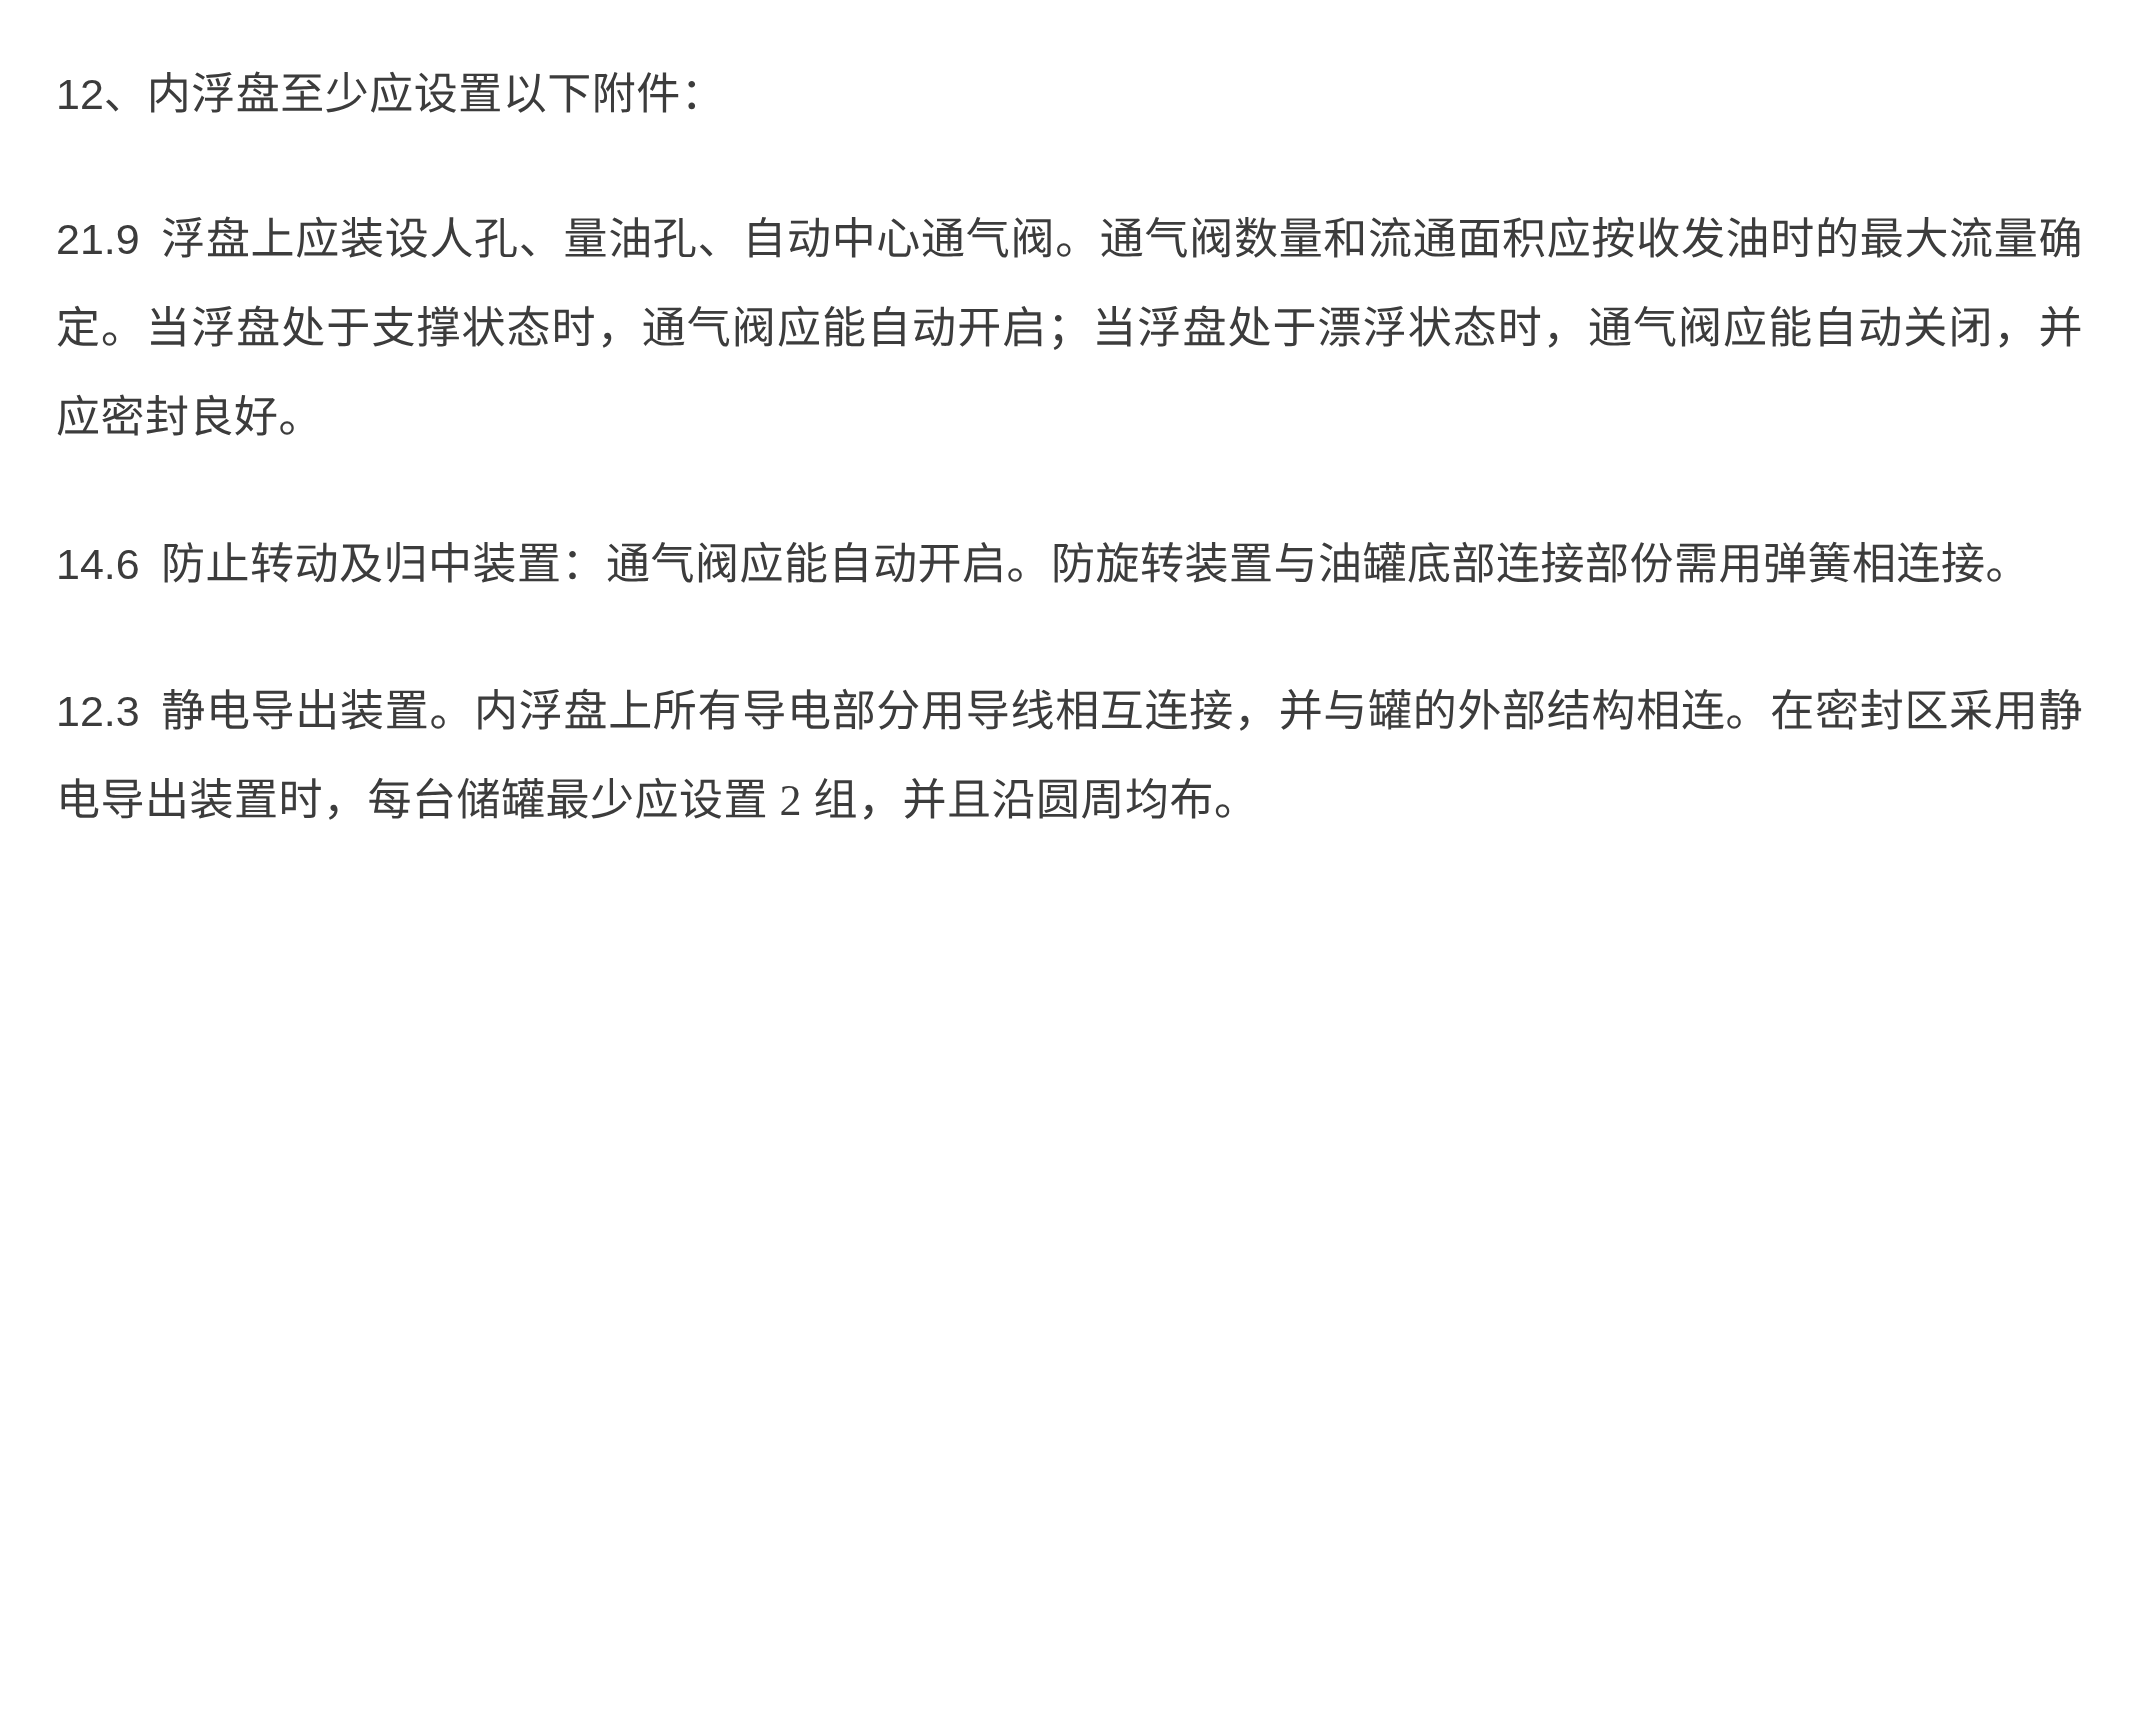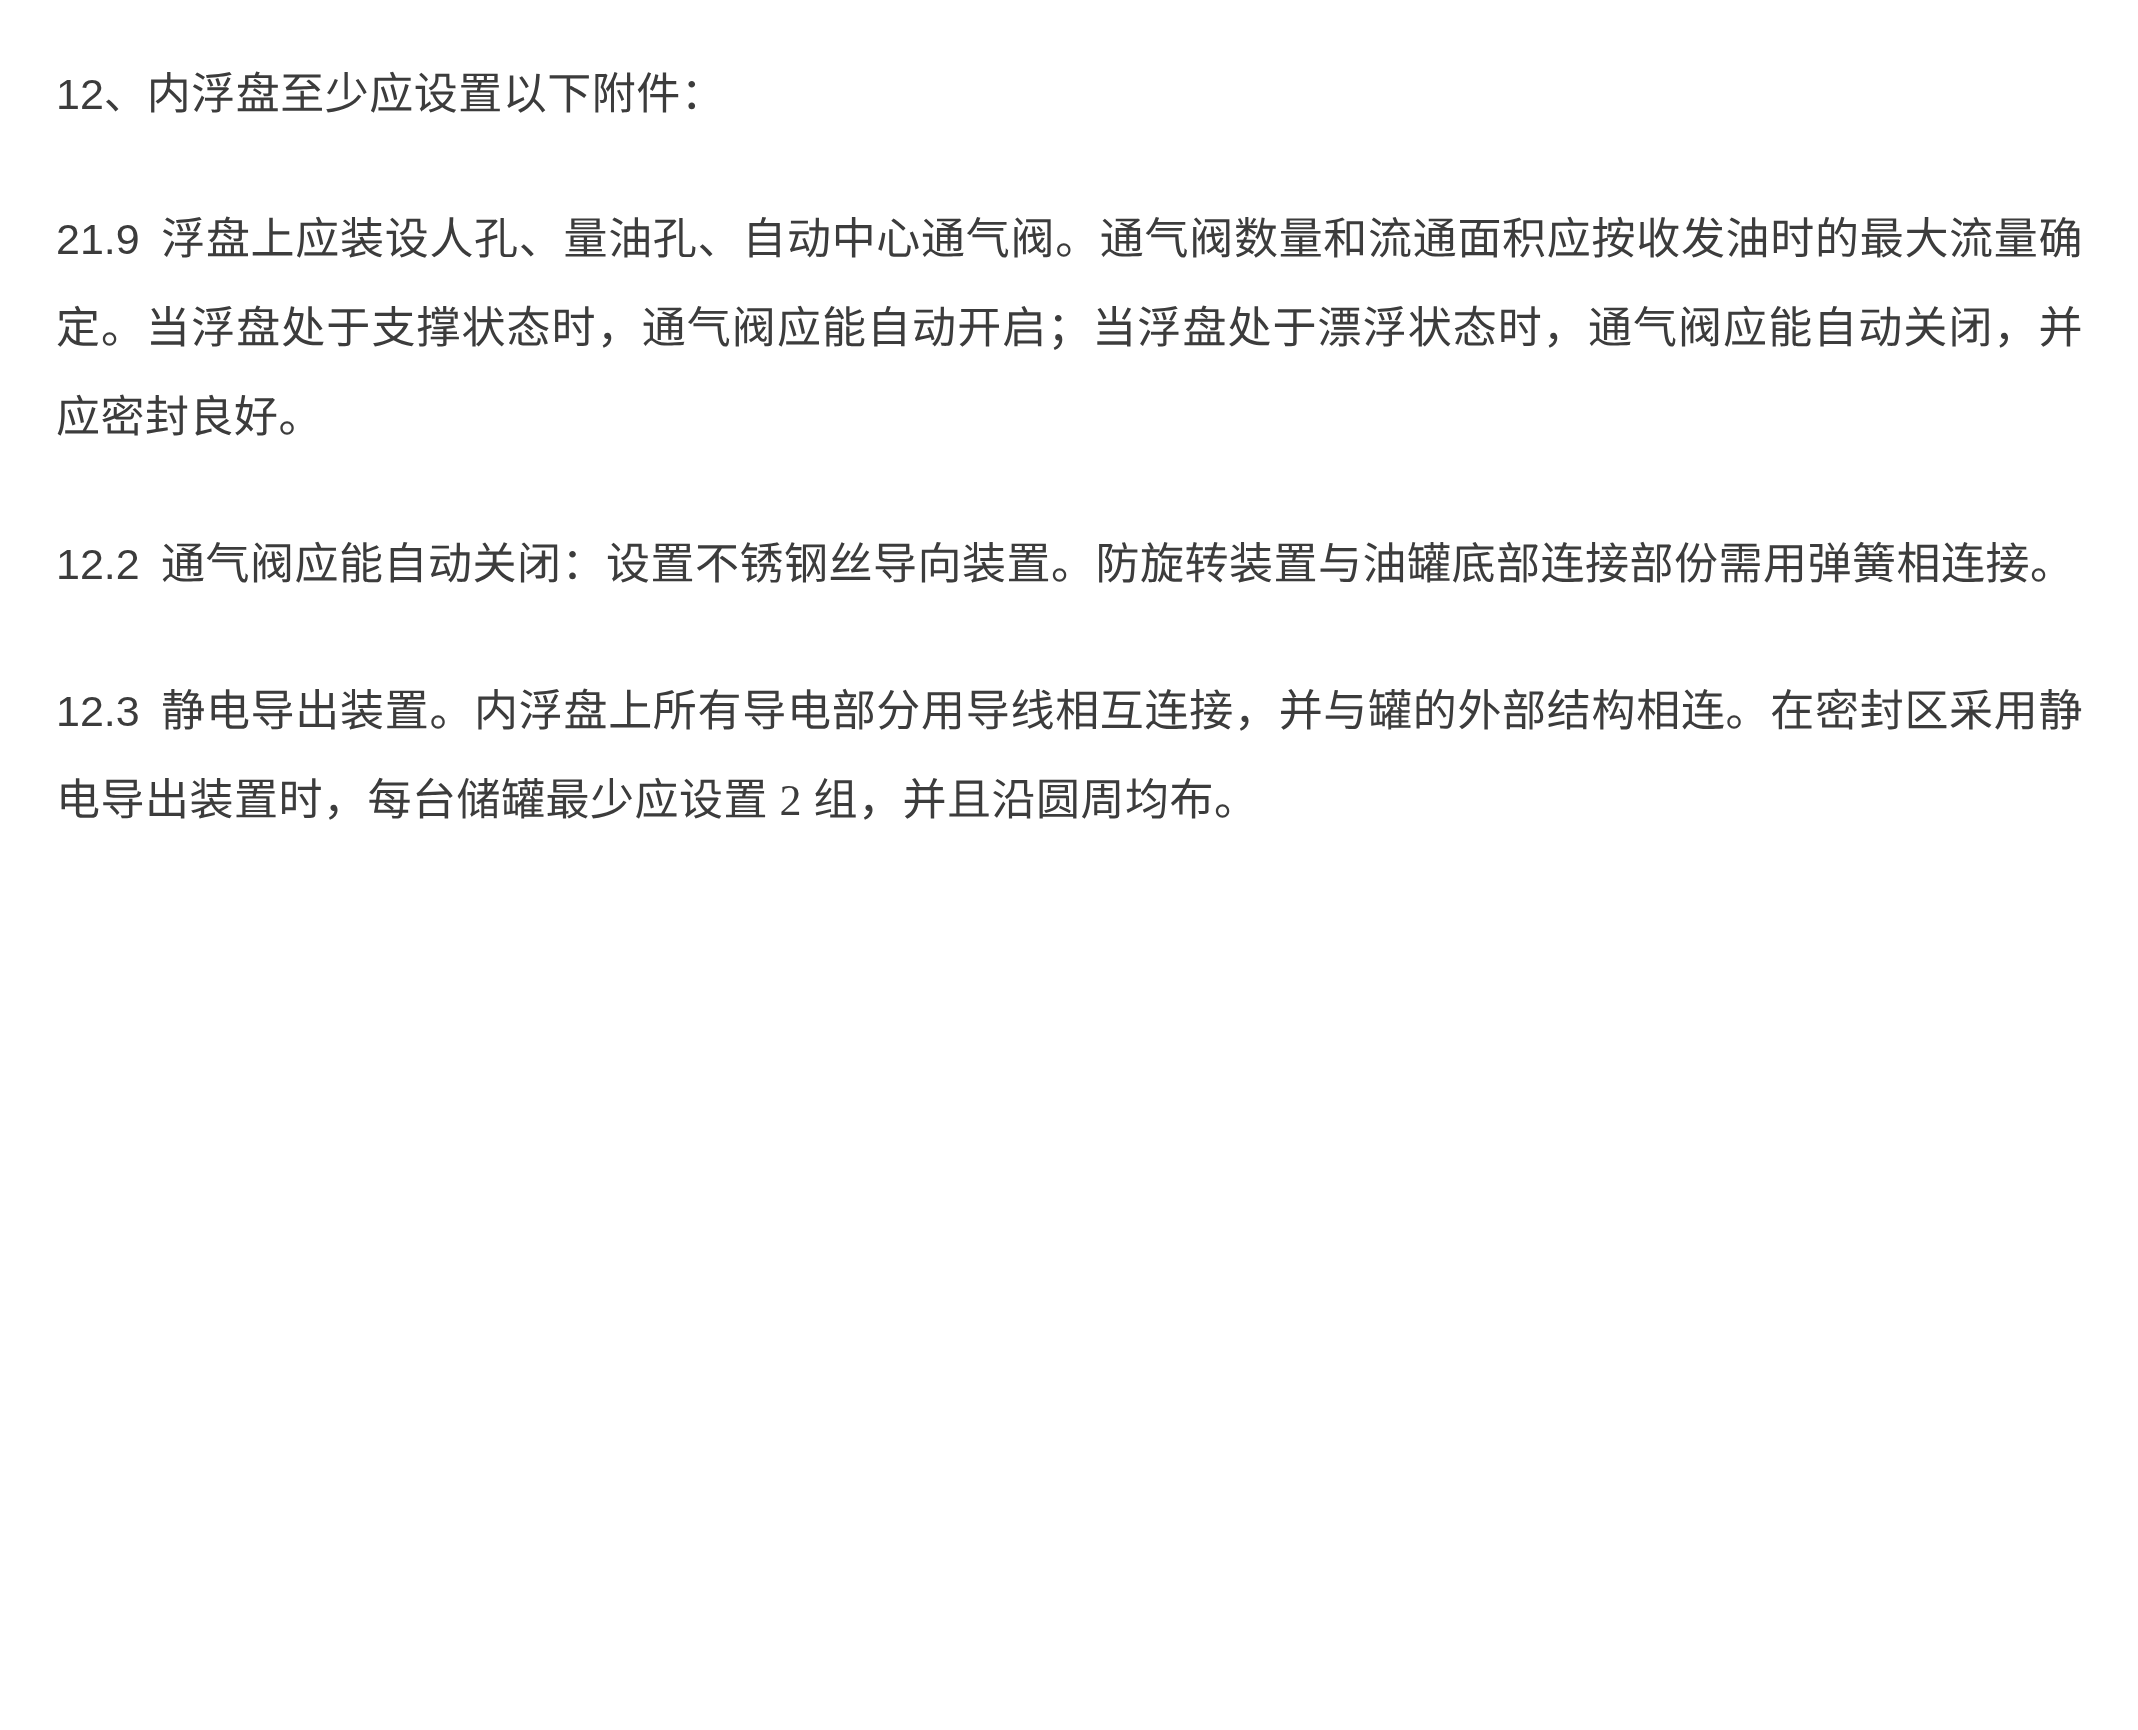--- a/index.html
+++ b/index.html
@@ -54,21 +54,21 @@
 
   <p class="para first">
     <span class="num">12、</span><span>内浮盘至少应设置以下附件：</span>
   </p>
 
   <p class="para para-12-1">
     <span class="num">21.9</span><span class="gap-md"></span><span>浮盘上应装设人孔、量油孔、自动中心通气阀。通气阀数量和流通面积应按收发油时的最大流量确定。当浮盘处于支撑状态时，通气阀应能自动开启；当浮盘处于漂浮状态时，通气阀应能自动关闭，并应密封良好。</span>
   </p>
 
   <p class="para para-12-2">
-    <span class="num">12.2</span><span class="gap-md"></span><span>通气阀应能自动关闭：设置不锈钢丝导向装置。防旋转装置与油罐底部连接部份需用弹簧相连接。</span>
+    <span class="num">14.6</span><span class="gap-md"></span><span>防止转动及归中装置：通气阀应能自动开启。防旋转装置与油罐底部连接部份需用弹簧相连接。</span>
   </p>
 
   <p class="para para-12-3">
     <span class="num">12.3</span><span class="gap-md"></span><span>静电导出装置。内浮盘上所有导电部分用导线相互连接，并与罐的外部结构相连。在密封区采用静电导出装置时，每台储罐最少应设置 2 组，并且沿圆周均布。</span>
   </p>
 
 
 </div>
 
 

